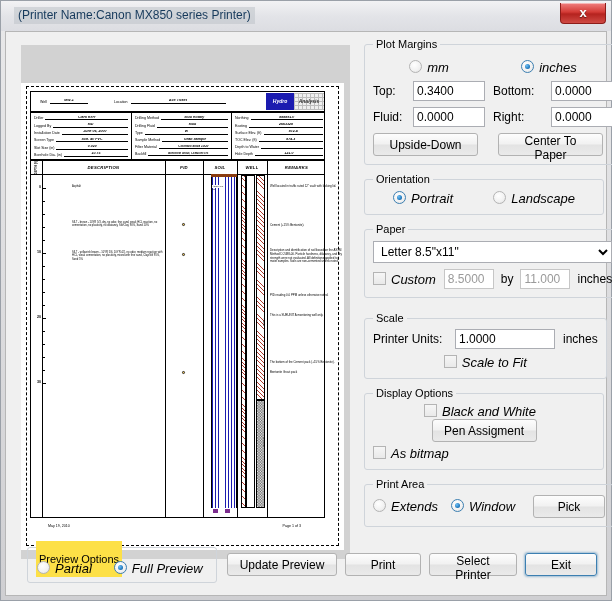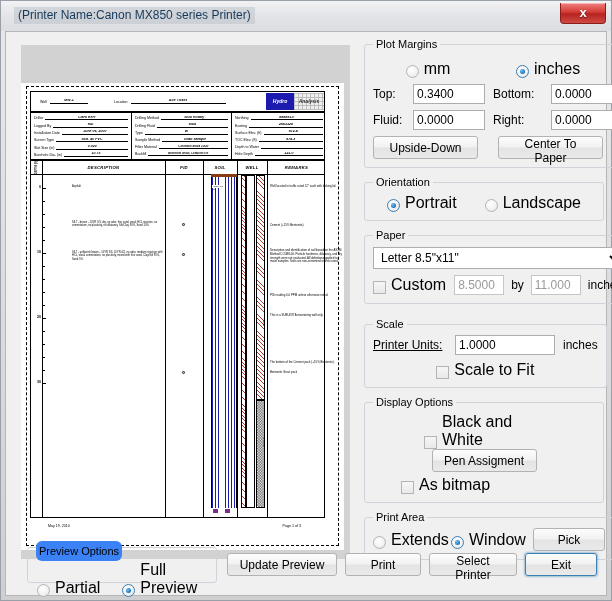--- a/index.html
+++ b/index.html
@@ -177,21 +177,21 @@
   fieldset.grp > legend { font-size:11px; padding:0 3px; color:#000; }
   .row { display:flex; align-items:center; margin-top:6px; }
   .lbl { font-size:12px; }
   input.txt {
     font-family:"Liberation Sans", sans-serif; font-size:12px;
     border:1px solid #abadb3; background:#fff; color:#000;
     height:20px; padding:1px 3px; outline:none;
   }
   input.txt[disabled] { color:#9a9a9a; background:#fff; border-color:#c6c6c6; }
   .radio, .check {
-    display:inline-flex; align-items:flex-end; cursor:pointer; font-size:16px;
+    display:inline-flex; align-items:flex-start; cursor:pointer; font-size:13px;font-style:italic;
   }
   .radio .dot {
     width:13px; height:13px; border-radius:50%; margin-right:5px;
     background:radial-gradient(circle at 40% 35%, #ffffff 0%, #f1f1f1 60%, #dcdcdc 100%);
     border:1px solid #b4b4b4; position:relative; flex:0 0 auto;
   }
   .radio.on .dot { border-color:#3c7fb1; }
   .radio.on .dot:after {
     content:""; position:absolute; left:3px; top:3px; width:5px; height:5px;
     border-radius:50%;
@@ -217,22 +217,22 @@
     width:100%; height:22px; border:1px solid #abadb3; background:#fff;
     padding:1px 3px;
   }
   
   #bottom { position:absolute; left:9px; right:9px; bottom:8px; height:40px; }
   #preview-options {
     position:absolute; left:12px; top:0; width:190px;
     border:1px solid #cfd4da; border-radius:3px; height:36px;
   }
   #preview-options .legend {
-    position:absolute; left:8px; top:-7px; background:#3b82f6;
-    font-size:11px; padding:4px 3px;border-radius:6px;
+    position:absolute; left:8px; top:-7px; background:#fde047;
+    font-size:11px; padding:12px 3px;
   }
   #po-radios { position:absolute; left:9px; top:13px; display:flex; gap:22px; }
   #bottom-buttons { position:absolute; right:0; top:6px; display:flex; gap:8px; }
 </style>
 </head>
 <body>
 
 <div id="window">
 
   <div id="titlebar">
@@ -491,42 +491,42 @@
           <input class="txt" style="width: 50px; margin-left: 8px;" disabled="" value="8.5000">
           <span class="lbl" style="margin:0 7px;">by</span>
           <input class="txt" style="width: 50px;" disabled="" value="11.000">
           <span class="lbl" style="margin-left:7px;">inches</span>
         </div>
       </fieldset>
 
       <fieldset class="grp" style="margin-top:14px;">
         <legend>Scale</legend>
         <div class="row" style="margin-top:1px;">
-          <span class="lbl" style="width:82px;text-decoration:underline;">Printer Units:</span>
+          <span class="lbl" style="width:82px;">Printer Units:</span>
           <input class="txt" style="width: 100px;" value="1.0000">
           <span class="lbl" style="margin-left:8px;">inches</span>
         </div>
         <div class="row" style="justify-content:center;">
           <label class="check">
             <span class="box"></span>
             <span>Scale to Fit</span>
           </label>
         </div>
       </fieldset>
 
       <fieldset class="grp">
         <legend>Display Options</legend>
         <div class="row" style="margin-top:1px; align-items:center;flex-direction:column;">
           <label class="check" style="width:120px;">
             <span class="box"></span>
             <span>Black and White</span>
           </label>
           <button class="btn" style="width:105px;">Pen Assigment</button>
         </div>
-        <div class="row" style="margin-top:4px;margin-left:28px;">
+        <div class="row" style="margin-top:4px;">
           <label class="check">
             <span class="box"></span>
             <span>As bitmap</span>
           </label>
         </div>
       </fieldset>
 
       <fieldset class="grp">
         <legend>Print Area</legend>
         <div class="row" style="margin-top:1px; align-items:center;">

